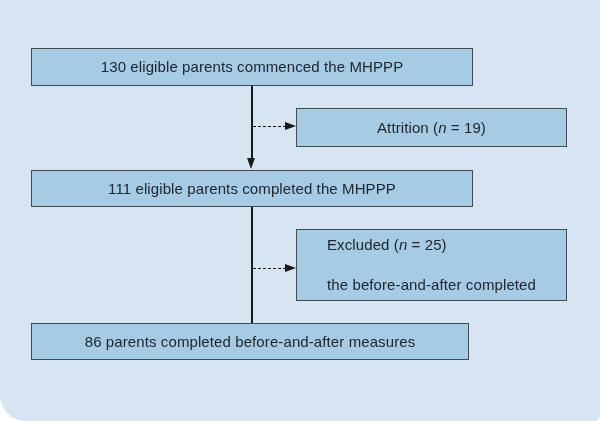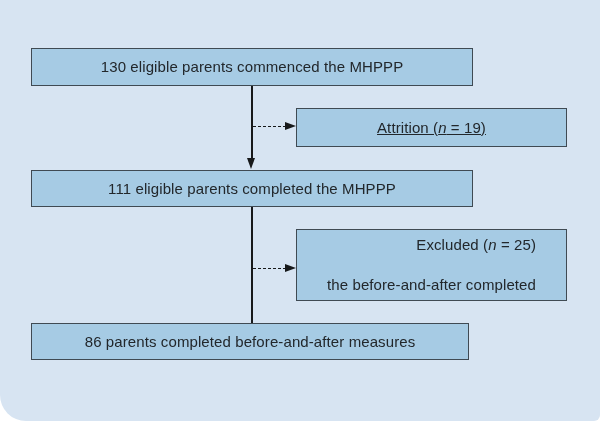--- a/index.html
+++ b/index.html
@@ -22,21 +22,21 @@
     position:absolute;left:0;top:0;width:600px;height:421px;
     background:var(--panel-background);
     border-bottom-left-radius:26px;
     border-bottom-right-radius:6px;
   }
   .box{
     position:absolute;
     background:var(--box-fill);
     border:1.5px solid var(--box-border);
     display:flex;align-items:center;justify-content:center;
-    text-align:right;
+    text-align:left;
     font-size:15px;line-height:20px;
     box-sizing:border-box;
     letter-spacing:0.1px;
   }
   .box .stack{display:block;}
   .vline{
     position:absolute;width:1.8px;background:var(--arrow);
   }
   .hdash{
     position:absolute;height:0;
@@ -65,21 +65,21 @@
     <div class="box" style="left:31px;top:48px;width:442px;height:38px;">
       <span>130 eligible parents commenced the MHPPP</span>
     </div>
 
     <div class="vline" style="left:251px;top:86px;height:73px;"></div>
     <div class="head-down" style="left:247.3px;top:158px;"></div>
 
     <div class="hdash" style="left:253px;top:126px;width:33px;"></div>
     <div class="head-right" style="left:285px;top:122.4px;"></div>
 
-    <div class="box" style="left:296px;top:108px;width:271px;height:39px;text-decoration:underline;">
+    <div class="box" style="left:296px;top:108px;width:271px;height:39px;">
       <span>
         <span>Attrition (</span><i>n</i><span> = 19)</span>
       </span>
     </div>
 
     <div class="box" style="left:31px;top:170px;width:442px;height:37px;">
       <span>111 eligible parents completed the MHPPP</span>
     </div>
 
     <div class="vline" style="left:251px;top:207px;height:116px;"></div>

